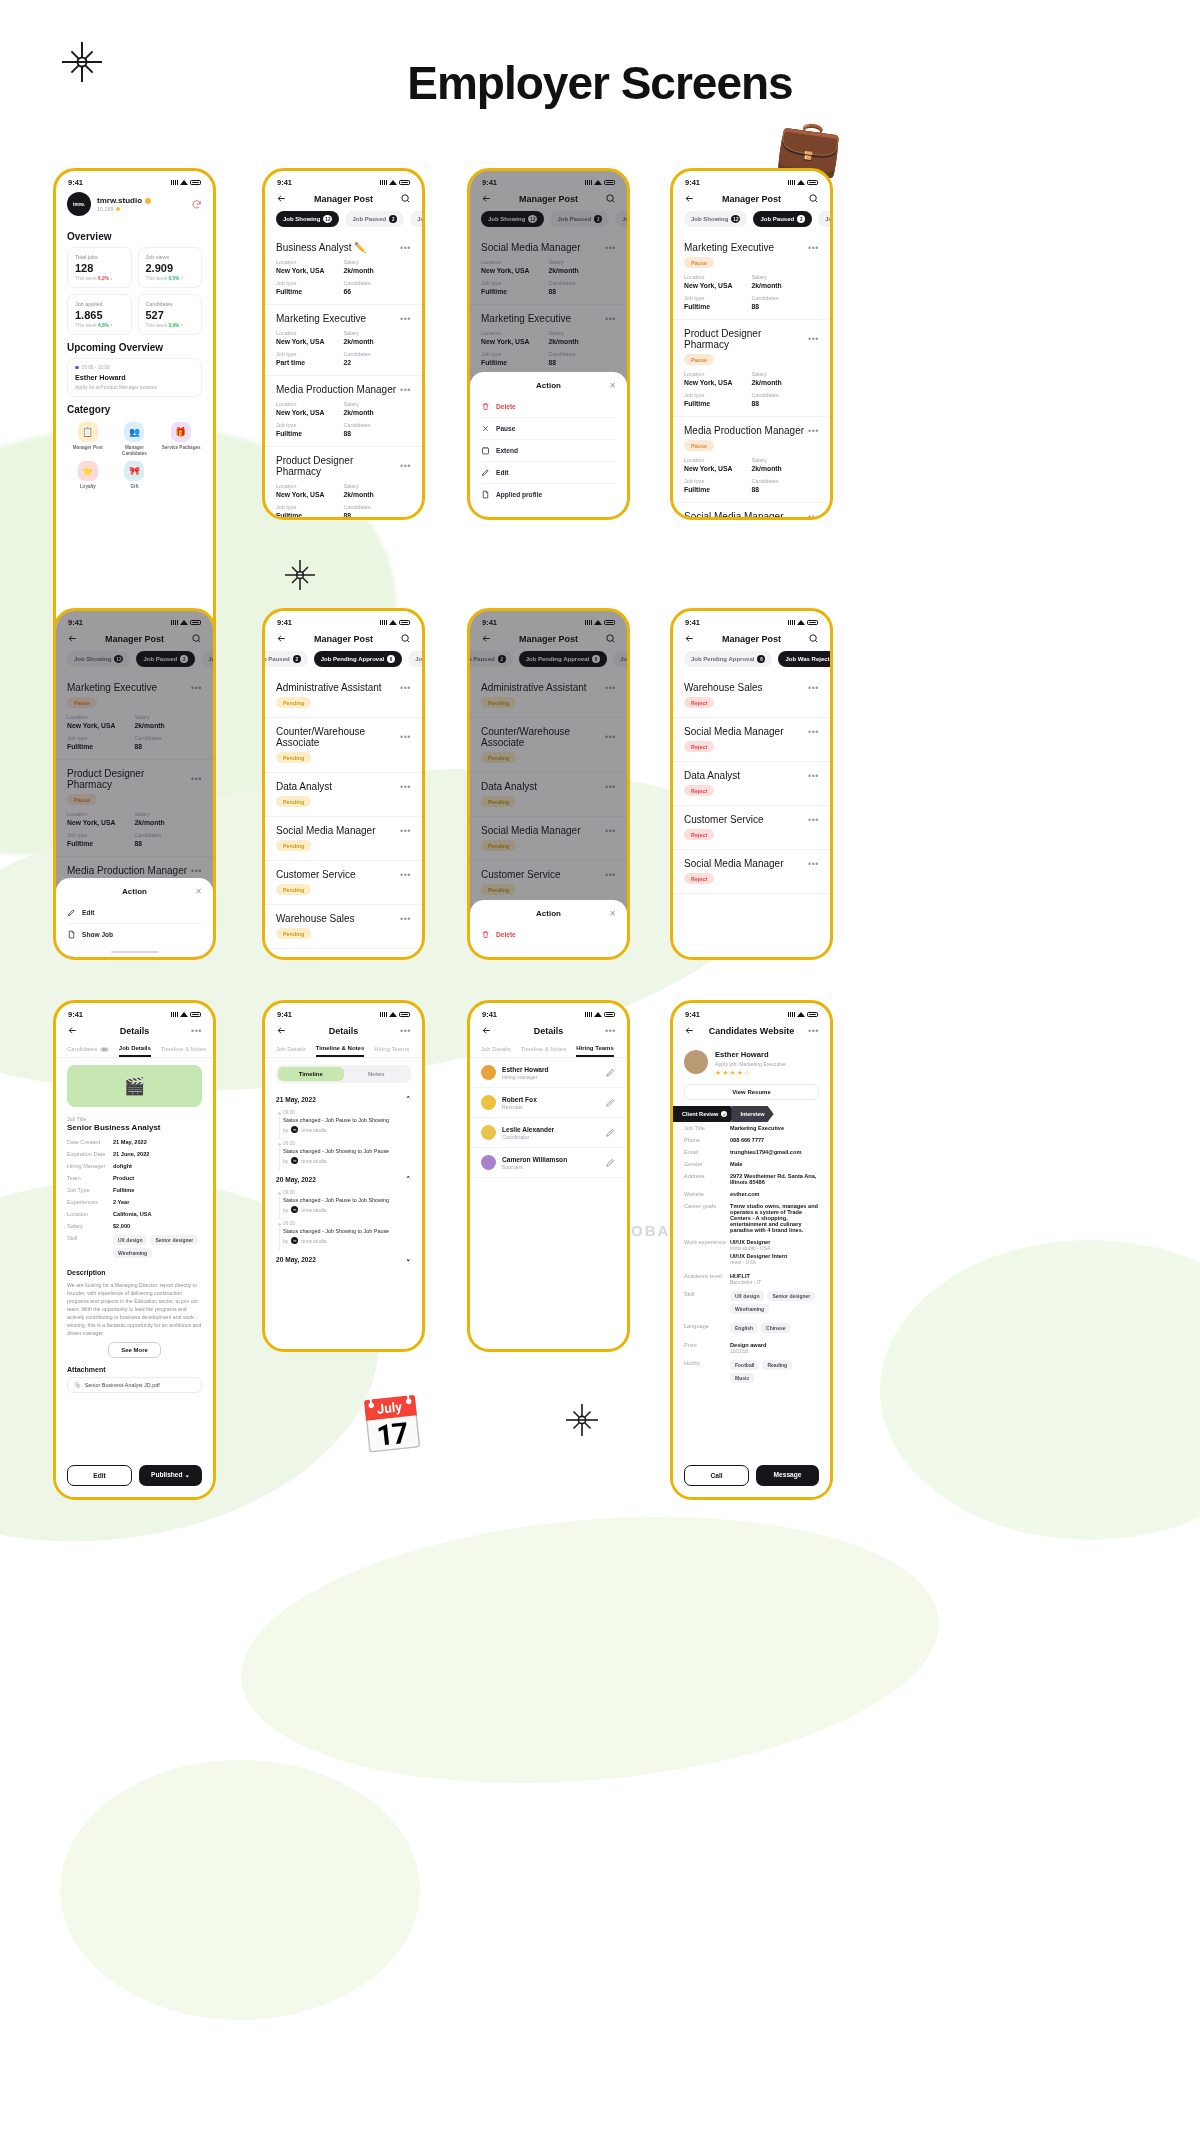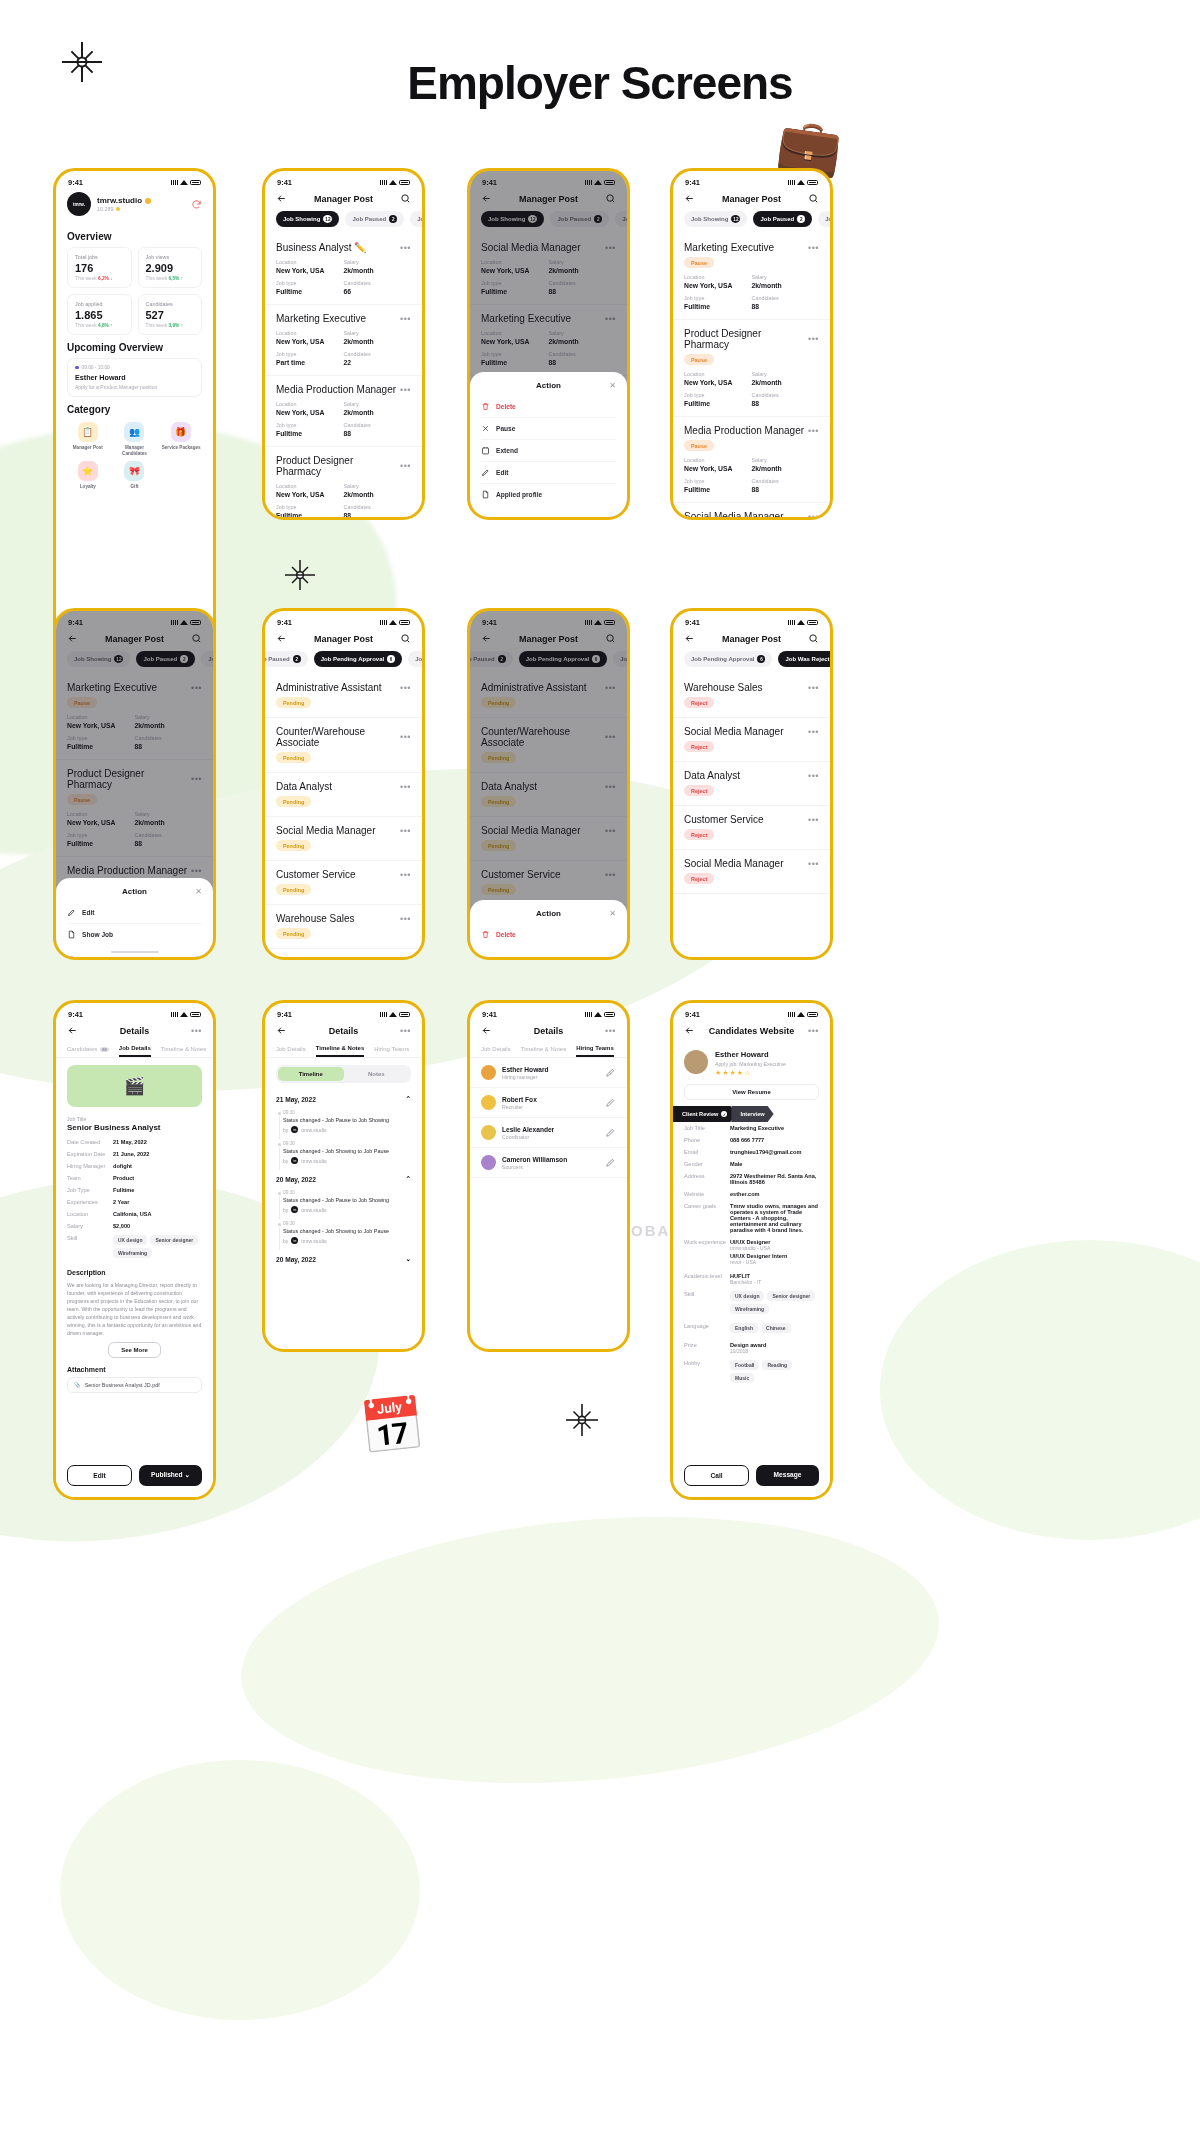--- a/index.html
+++ b/index.html
@@ -237,21 +237,21 @@
             <path d="M20 11a8 8 0 1 0-2 6"></path>
             <path d="M20 4v7h-7"></path>
           </svg>
       </span>
     </div>
 
     <div class="sec-h">Overview</div>
     <div class="grid2" id="stat-grid">
         <div class="statcard">
           <div class="sk">Total jobs</div>
-          <div class="sv">176</div>
+          <div class="sv">128</div>
           <div class="sd"><span>This week  </span><span class="dn">6,2% ↓</span></div>
         </div>
         <div class="statcard">
           <div class="sk">Job views</div>
           <div class="sv">2.909</div>
           <div class="sd"><span>This week  </span><span class="up">6,5% ↑</span></div>
         </div>
         <div class="statcard">
           <div class="sk">Job applied</div>
           <div class="sv">1.865</div>

